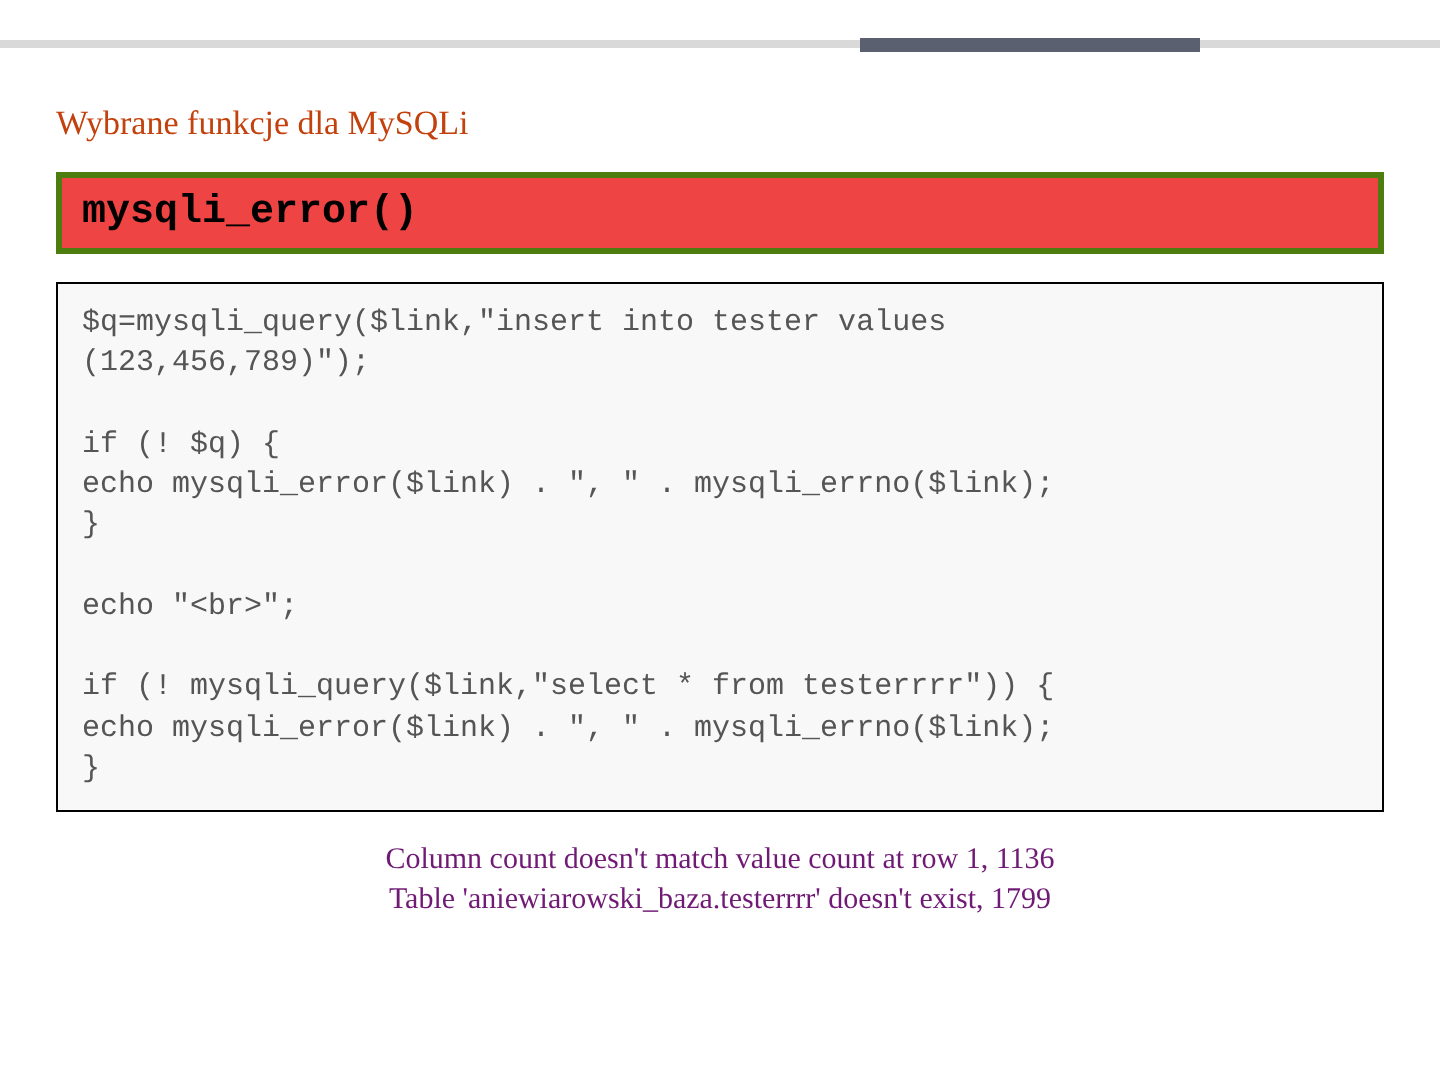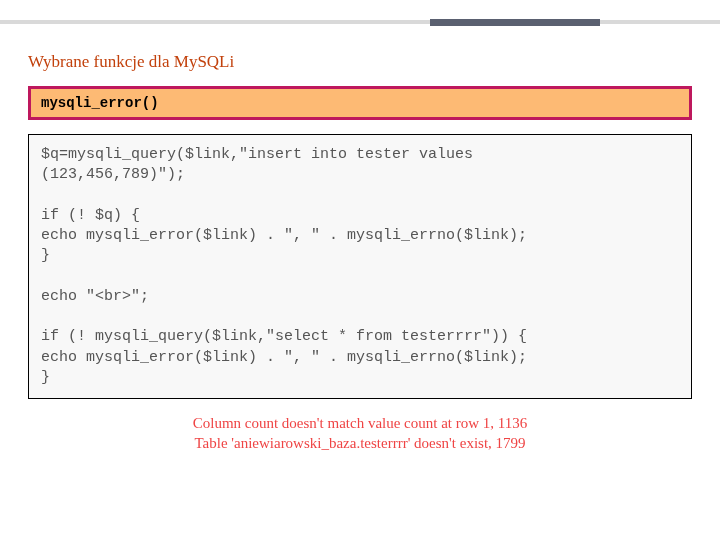--- a/index.html
+++ b/index.html
@@ -25,46 +25,46 @@
     top: 52px;
     left: 28px;
     right: 28px;
   }
   .subtitle {
     font-size: 17px;
     color: #c2410c;
     margin-bottom: 14px;
   }
   .func-box {
-    border: 3px solid #be185d;
+    border: 3px solid #4d7c0f;
     padding: 6px 10px 6px 10px;
     font-family: "Courier New", monospace;
     font-weight: bold;
-    font-size: 14px;
+    font-size: 20px;
     line-height: 1.15;
     margin-bottom: 14px;
-    background:#fdba74;
+    background:#ef4444;
   }
   .code-box {
     border: 1px solid #000;
     background: #f8f8f8;
     padding: 10px 12px;
     font-family: "Courier New", monospace;
     font-size: 15px;
     line-height: 1.35;
     color: #555;
     white-space: pre;
     overflow: hidden;
   }
   .output {
     margin-top: 14px;
     text-align: center;
     font-family: "Times New Roman", serif;
     font-size: 15px;
-    color: #ef4444;
+    color: #701a75;
     line-height: 1.35;
   }
 </style>
 </head>
 <body>
 
 <div class="topbar">
   <div class="grey"></div>
   <div class="dark"></div>
 </div>

